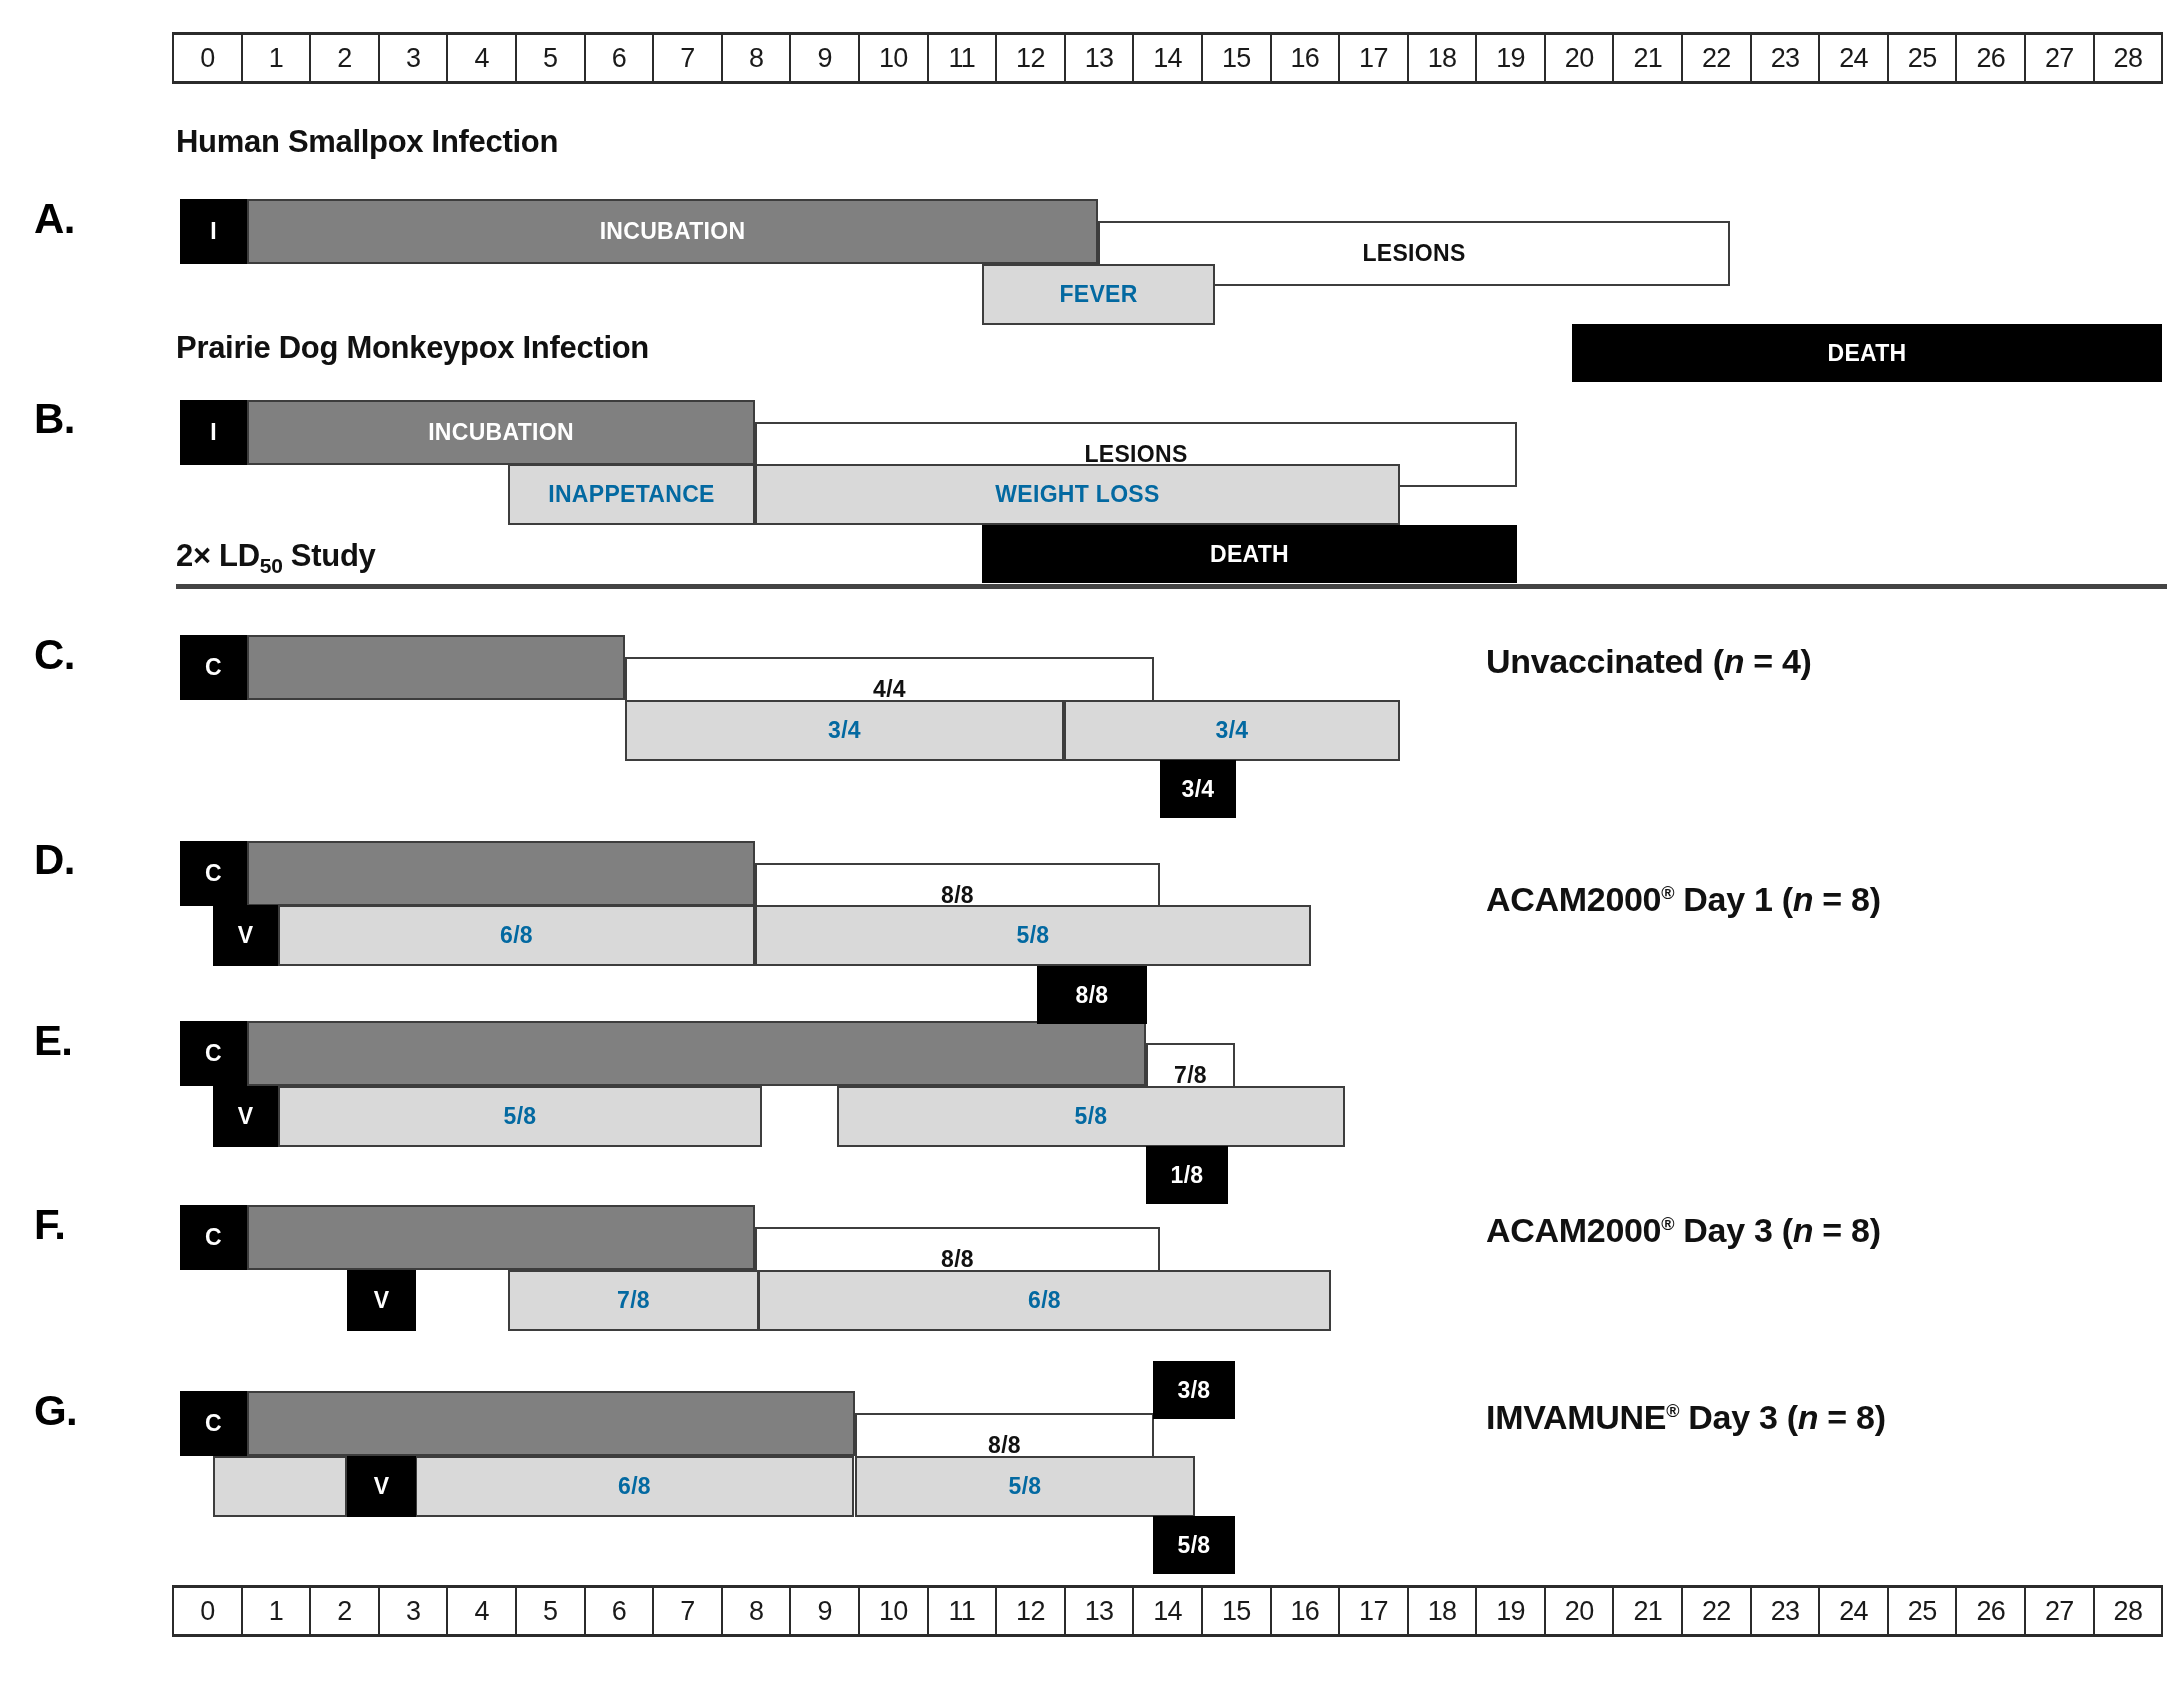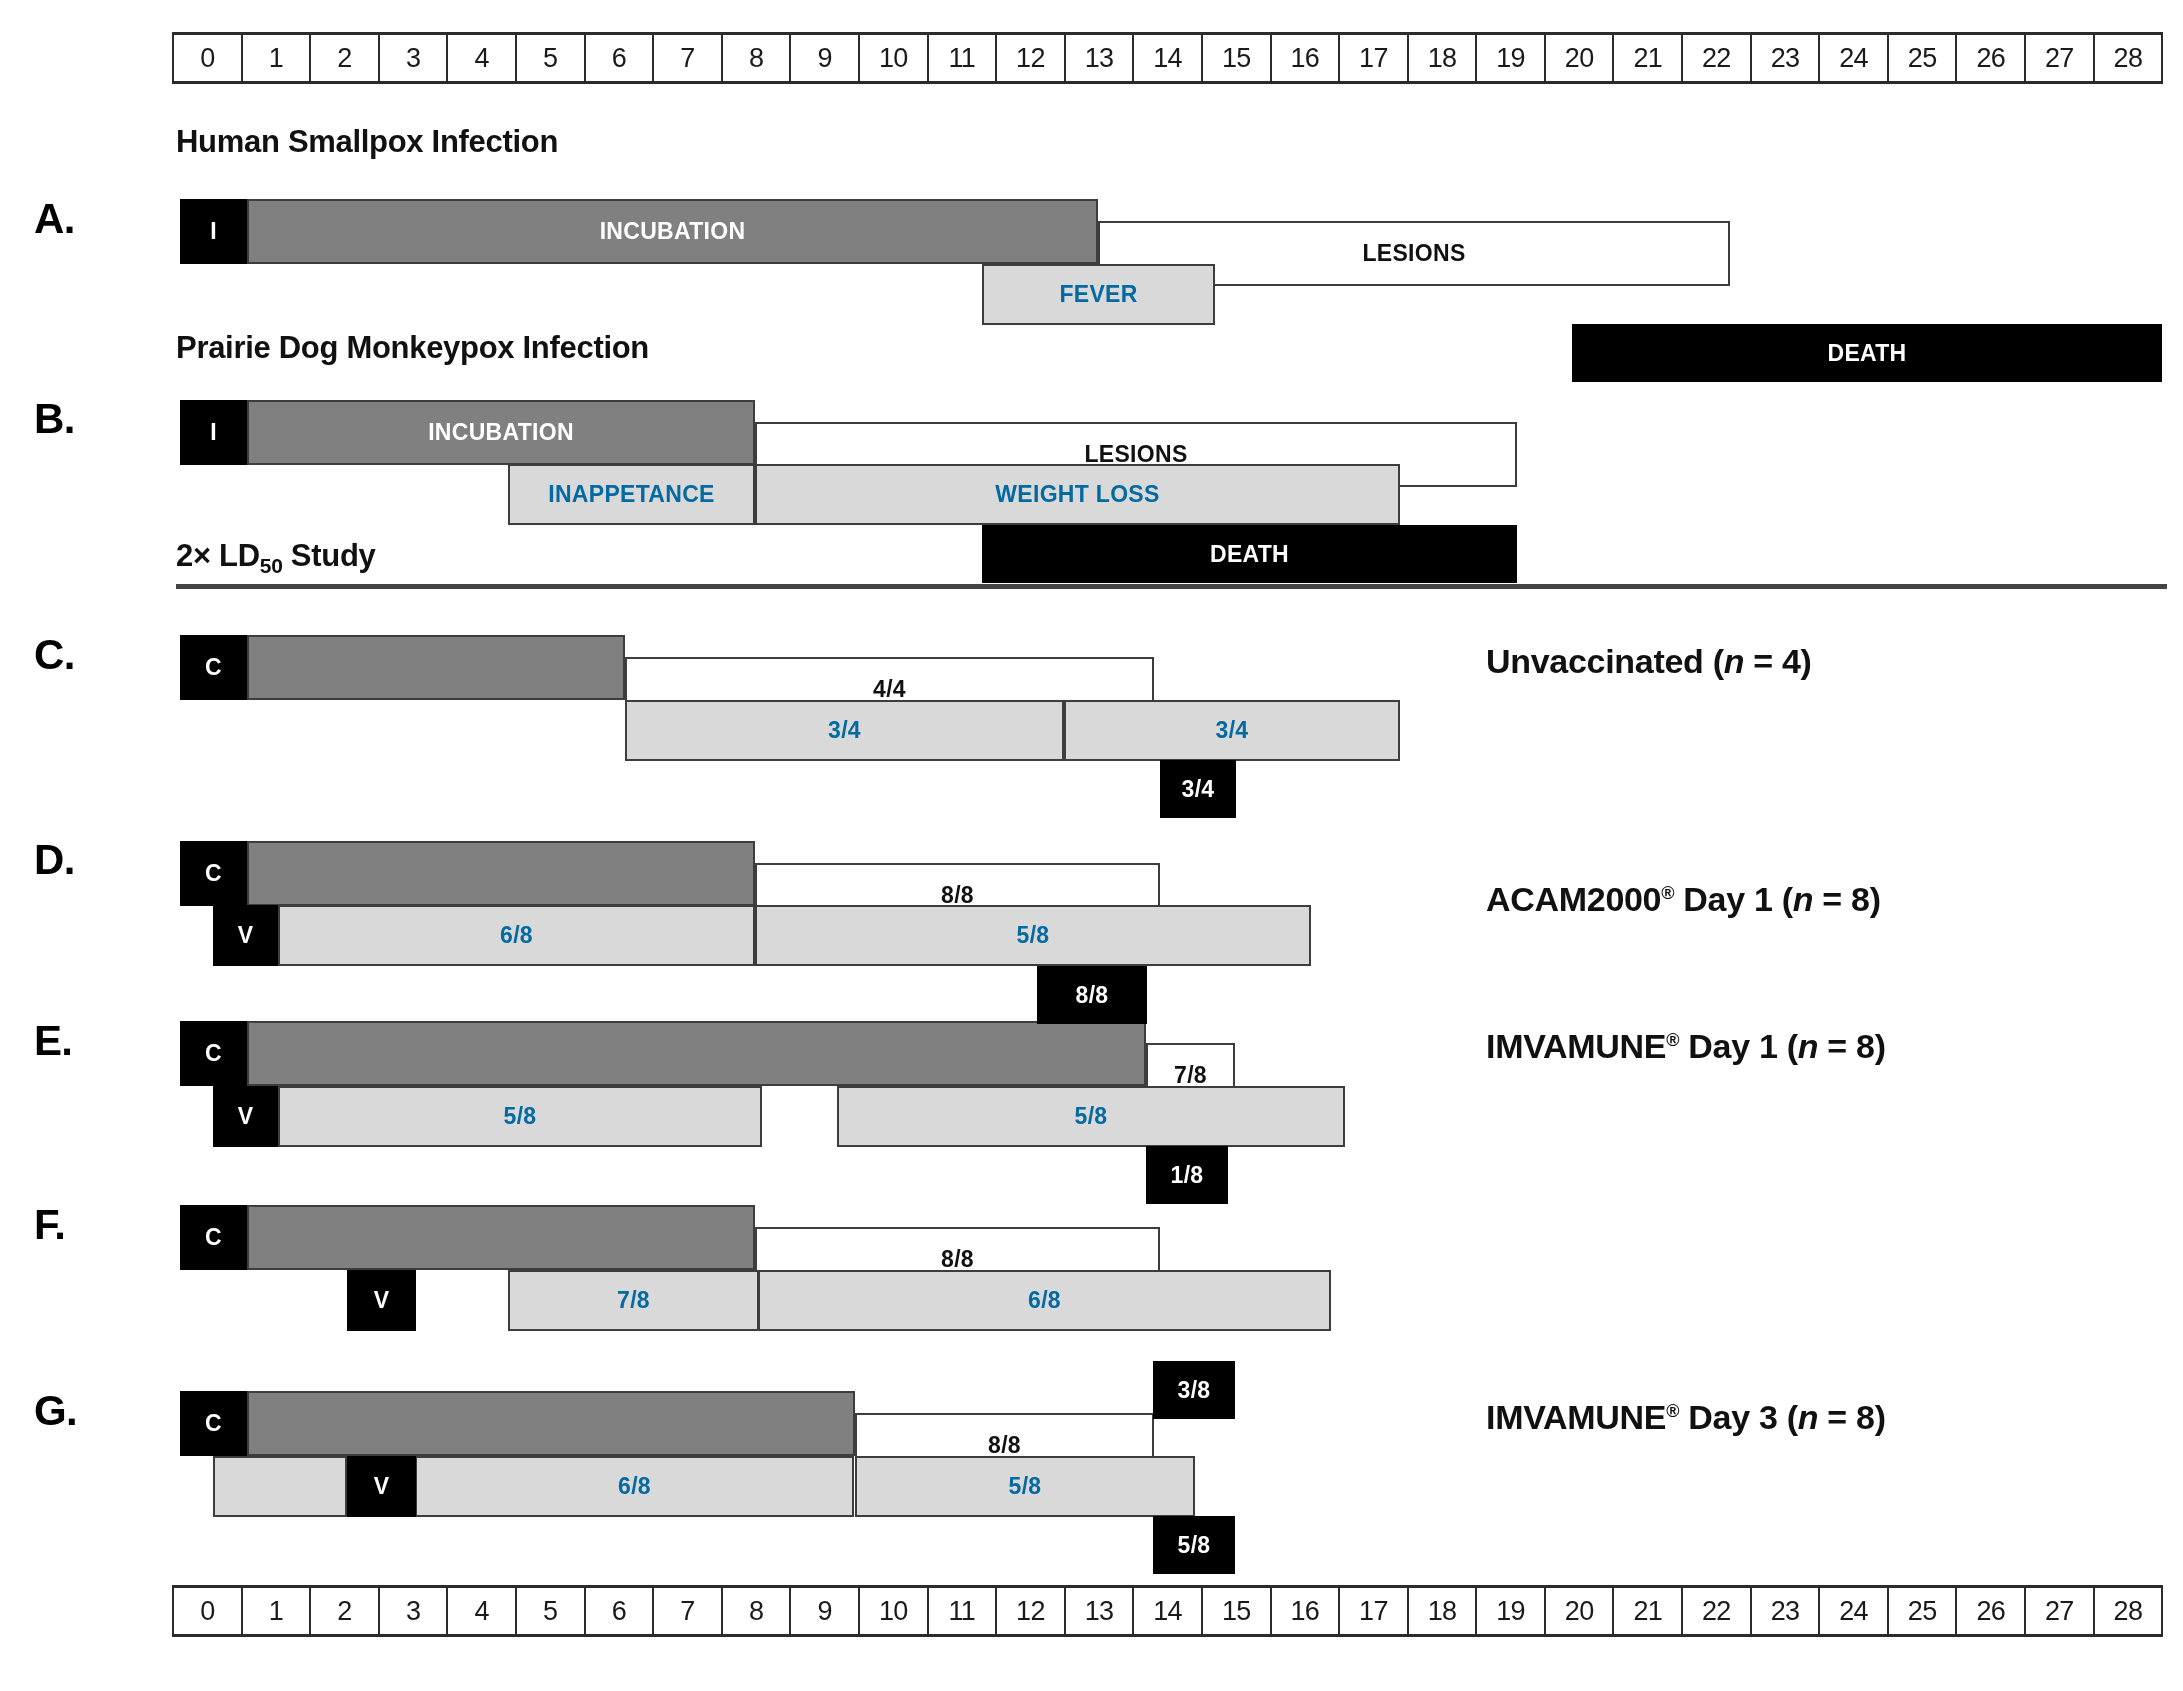--- a/index.html
+++ b/index.html
@@ -281,24 +281,24 @@
     </div>
 
   <div class="group-label" style="left:1486px; top:642px;">
     <span>Unvaccinated (</span><i>n</i><span> = 4)</span>
   </div>
 
   <div class="group-label" style="left:1486px; top:847px;margin-top:33px;">
     <span>ACAM2000</span><sup>®</sup><span> Day 1 (</span><i>n</i><span> = 8)</span>
   </div>
 
-  <div class="group-label" style="left:1486px; top:1027px;">
-    <span>IMVAMUNE</span><sup>®</sup><span> Day 1 (</span><i>n</i><span> = 8)</span>
-  </div>
-
+
+  <div class="group-label" style="left:1486px; top:1211px;">
+    <span>ACAM2000</span><sup>®</sup><span> Day 3 (</span><i>n</i><span> = 8)</span>
+  </div>
 
   <div class="group-label" style="left:1486px; top:1398px;">
     <span>IMVAMUNE</span><sup>®</sup><span> Day 3 (</span><i>n</i><span> = 8)</span>
   </div>
 
   <div class="ruler" id="ruler-bottom" style="top:1585px;">
       <div class="cell">0</div>
       <div class="cell">1</div>
       <div class="cell">2</div>
       <div class="cell">3</div>

